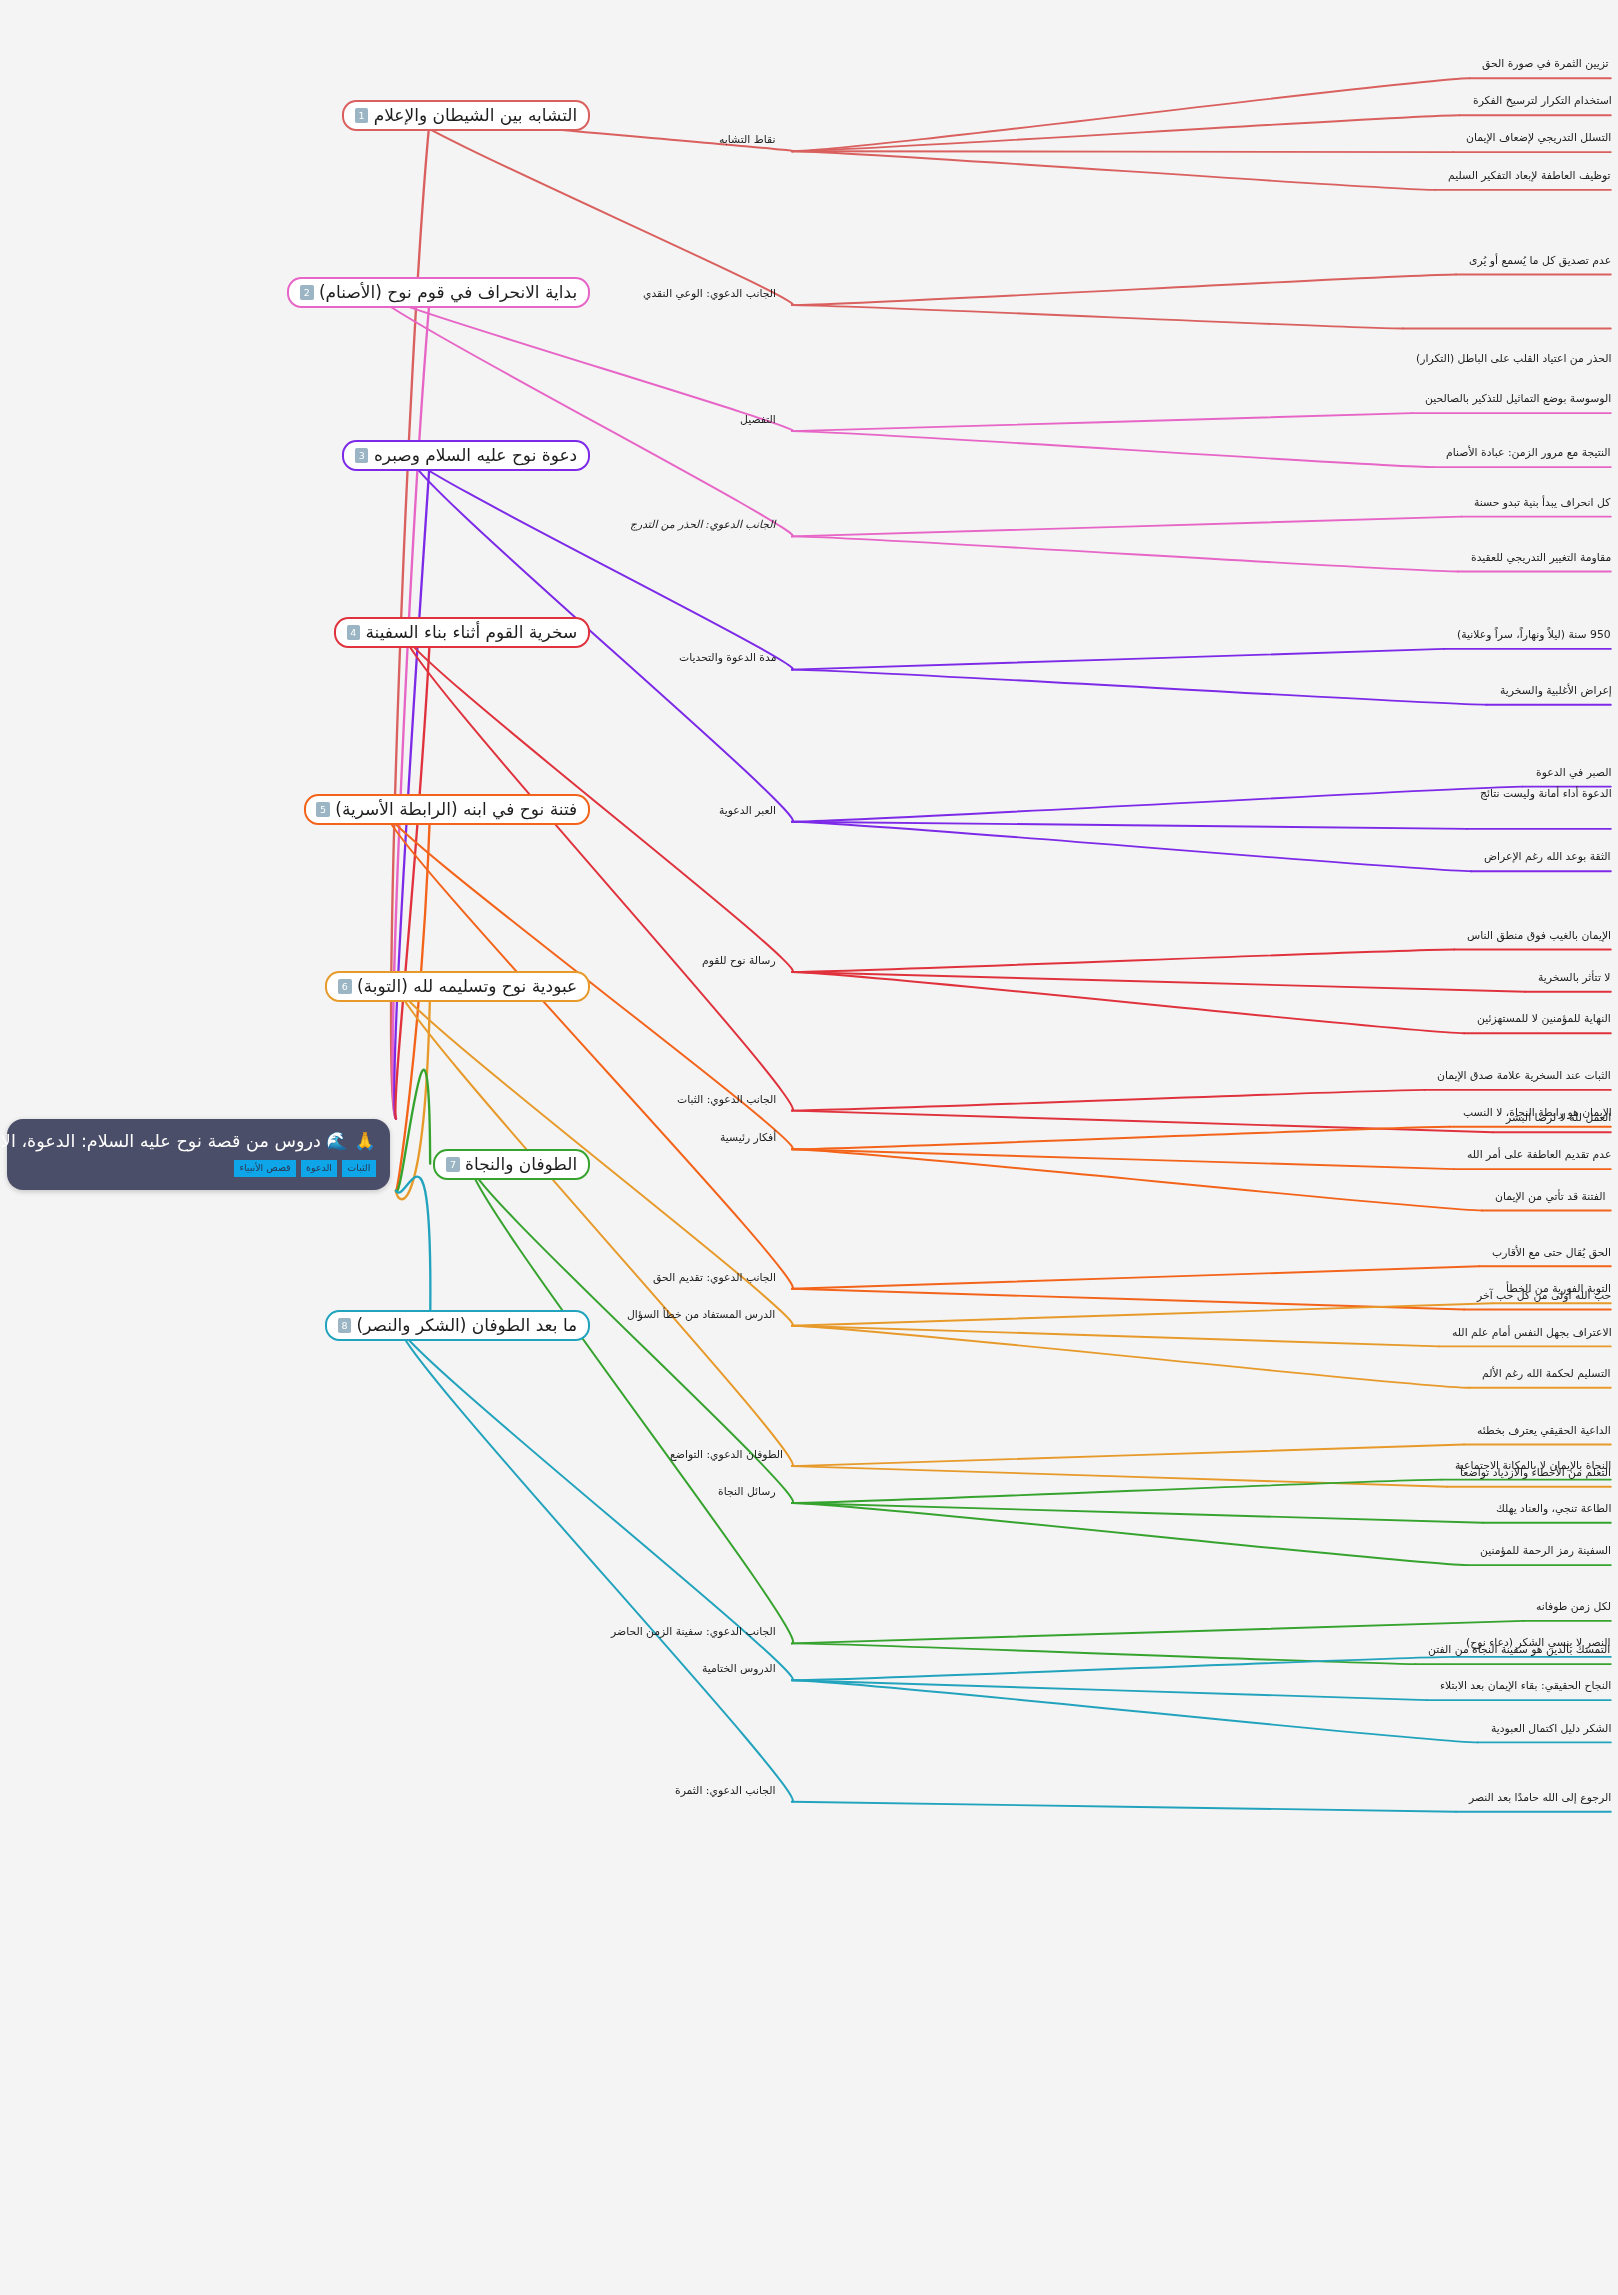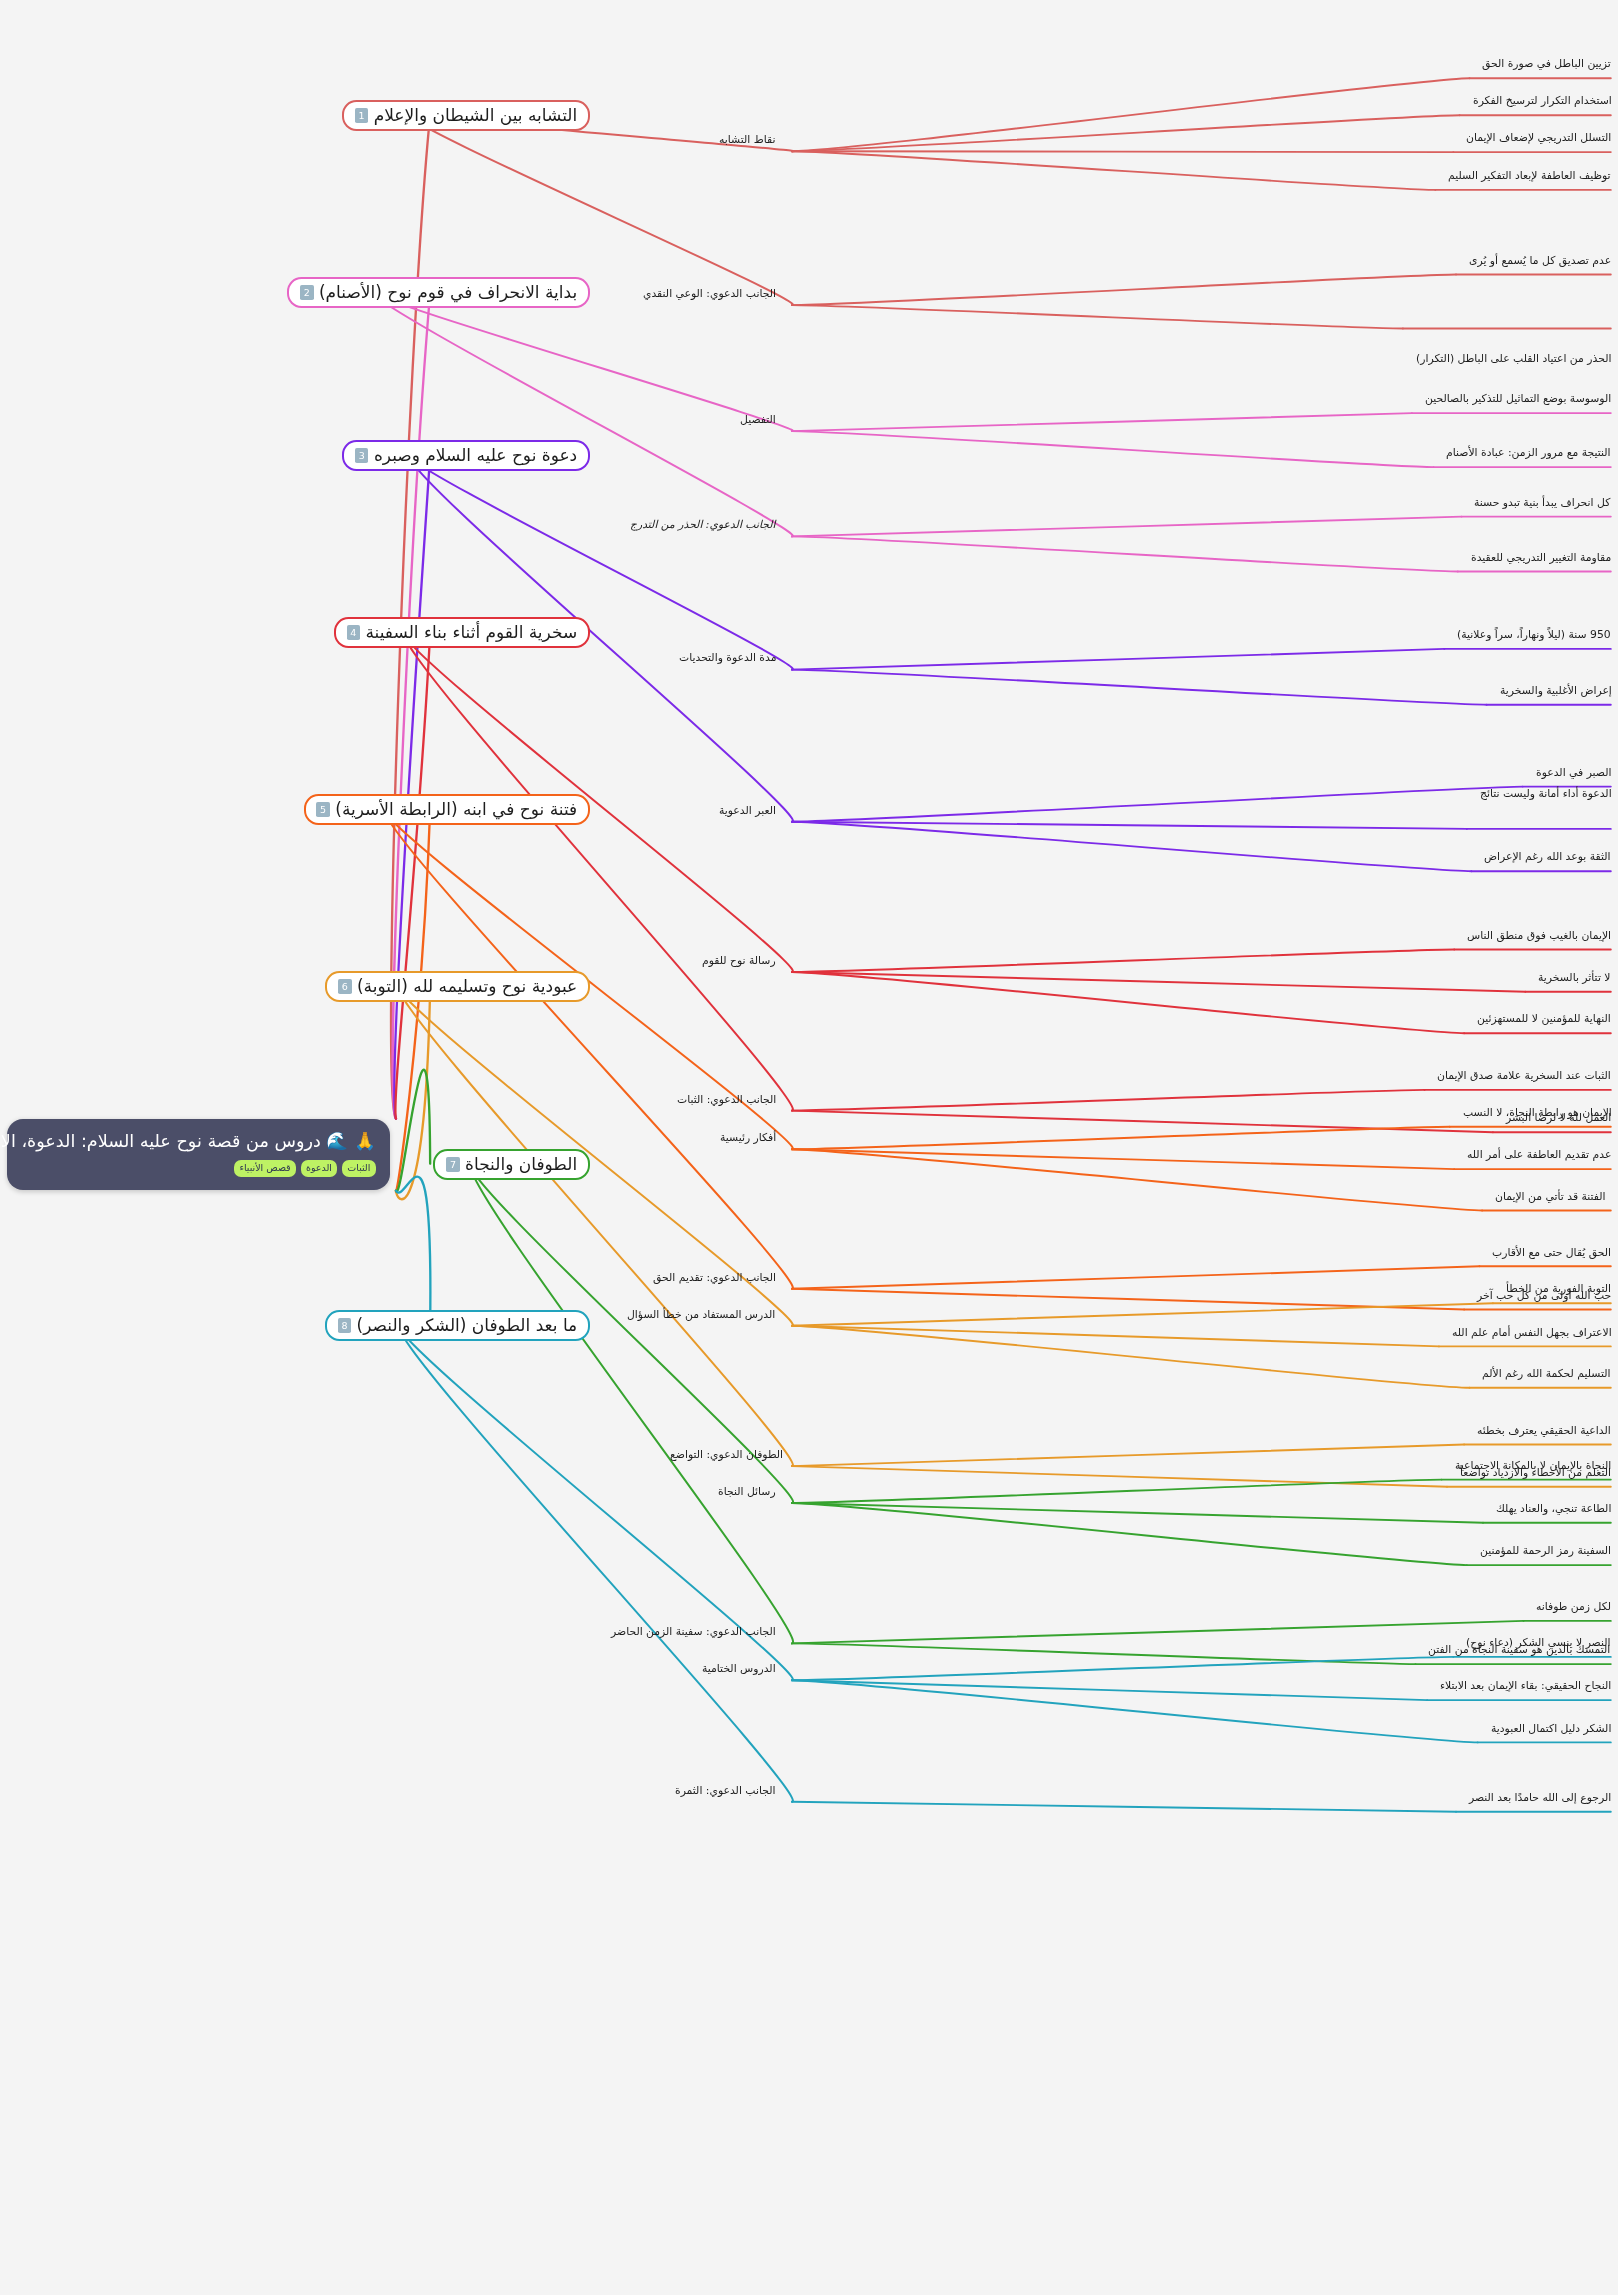--- a/index.html
+++ b/index.html
@@ -35,26 +35,26 @@
   }
   .root-tags{
     margin-top:6.3px;
     display:flex;
     flex-direction:row;
     justify-content:flex-start;
     gap:4.5px;
     direction:rtl;
   }
   .root-tag{
-    background:#bef264;
+    background:#0ea5e9;
     color:#2c3550;
     font-size:9.5px;
     line-height:1;
     padding:3.6px 5.4px 4.5px 5.4px;
-    border-radius:7px;
+    border-radius:0;
     white-space:nowrap;
   }
 
   
   .branch-node{
     position:absolute;
     box-sizing:border-box;
     background:#ffffff;
     border:2.3px solid #888;
     border-radius:14.4px;
@@ -214,21 +214,21 @@
       <path d="M 445 1472 C 409 1472, 908 2002, 880 2002" stroke="#22a3bd" stroke-width="2.2" fill="none" stroke-linecap="round" stroke-linejoin="round"></path>
       <path d="M 1618 2013 L 1790 2013" stroke="#22a3bd" stroke-width="2.1" fill="none" stroke-linecap="round" stroke-linejoin="round"></path>
       <path d="M 880 2002 C 950 2002, 1556 2013, 1618 2013" stroke="#22a3bd" stroke-width="2.1" fill="none" stroke-linecap="round" stroke-linejoin="round"></path>
     </svg>
   <div id="nodes-layer">
       <div class="branch-node" style="border-color: rgb(217, 96, 94); right: 1028px; top: 100px;">
         <span class="branch-label">التشابه بين الشيطان والإعلام</span>
         <span class="num-badge">1</span>
       </div>
       <div class="mid-label" style="top: 135px; left: 719px;">نقاط التشابه</div>
-      <div class="leaf-label" style="top: 59px; left: 1482px;">تزيين الباطل في صورة الحق</div>
+      <div class="leaf-label" style="top: 59px; left: 1482px;">تزيين الثمرة في صورة الحق</div>
       <div class="leaf-label" style="top: 96px; left: 1473px;">استخدام التكرار لترسيخ الفكرة</div>
       <div class="leaf-label" style="top: 133px; left: 1466px;">التسلل التدريجي لإضعاف الإيمان</div>
       <div class="leaf-label" style="top: 171px; left: 1448px;">توظيف العاطفة لإبعاد التفكير السليم</div>
       <div class="mid-label" style="top: 289px; left: 643px;">الجانب الدعوي: الوعي النقدي</div>
       <div class="leaf-label" style="top: 256px; left: 1469px;">عدم تصديق كل ما يُسمع أو يُرى</div>
       <div class="leaf-label" style="top: 310px; left: 1416px; margin-top: 44px;">الحذر من اعتياد القلب على الباطل (التكرار)</div>
       <div class="branch-node" style="border-color: rgb(231, 101, 198); right: 1028px; top: 277px;">
         <span class="branch-label">بداية الانحراف في قوم نوح (الأصنام)</span>
         <span class="num-badge">2</span>
       </div>

